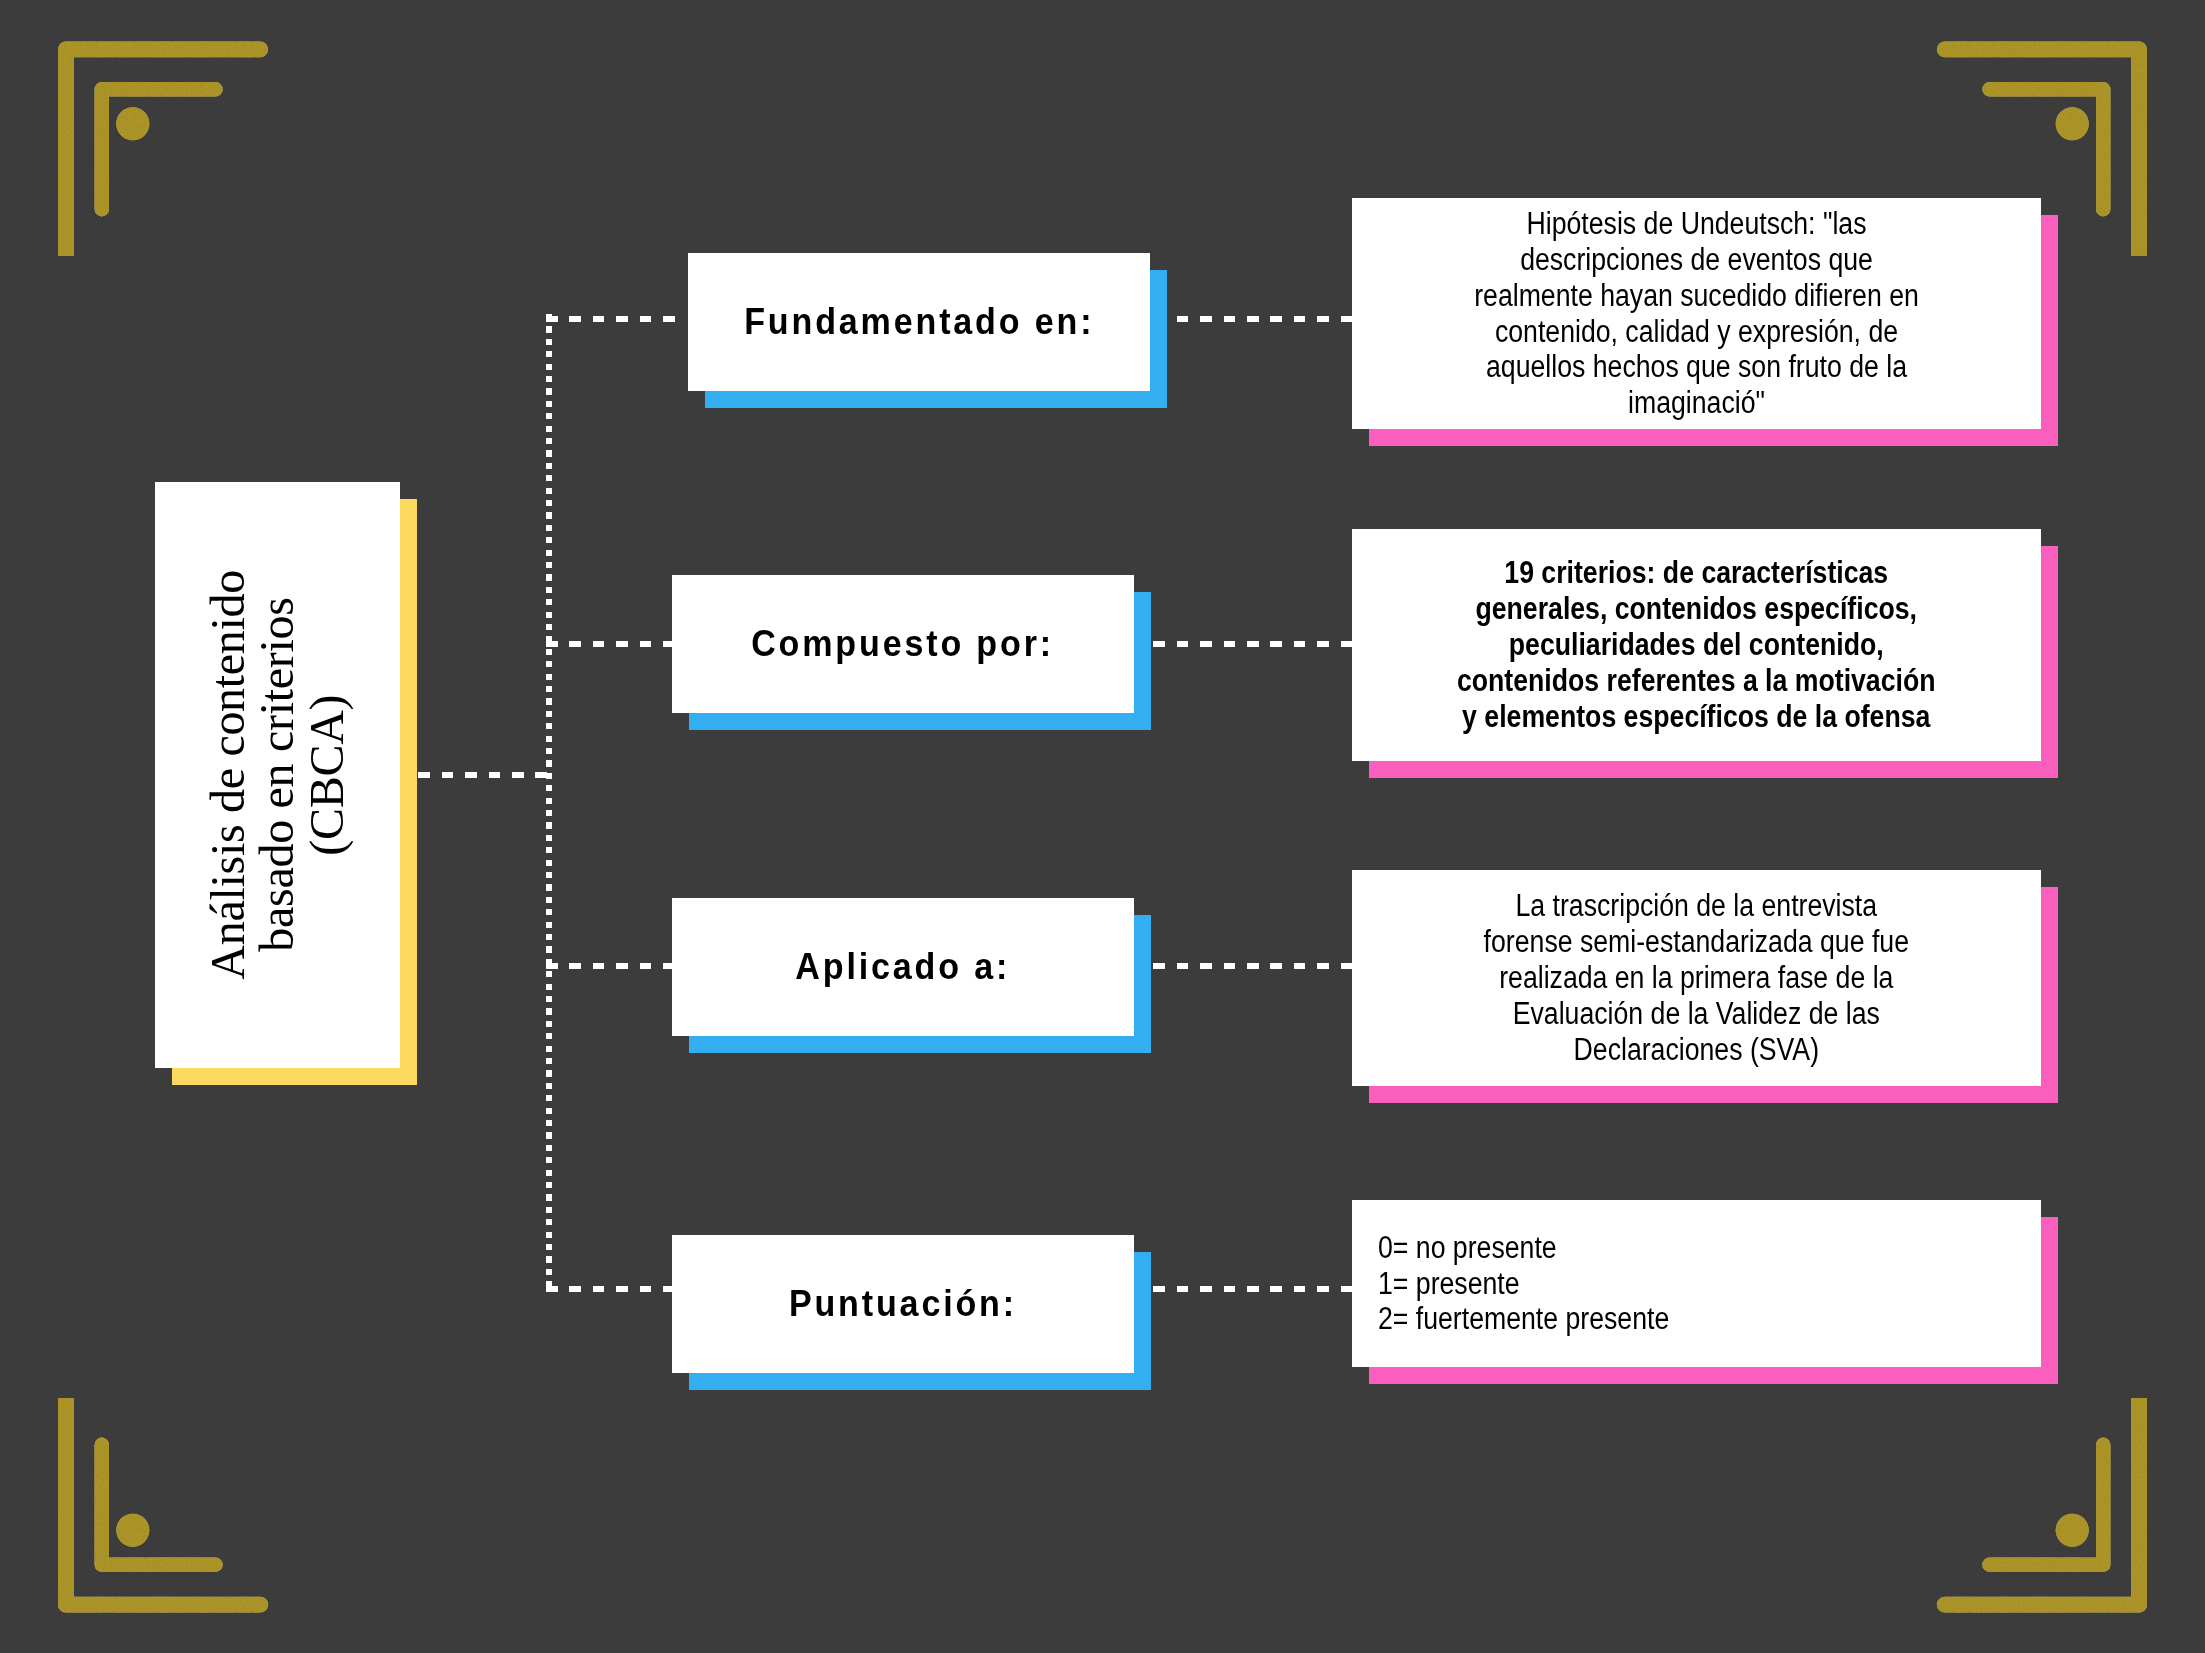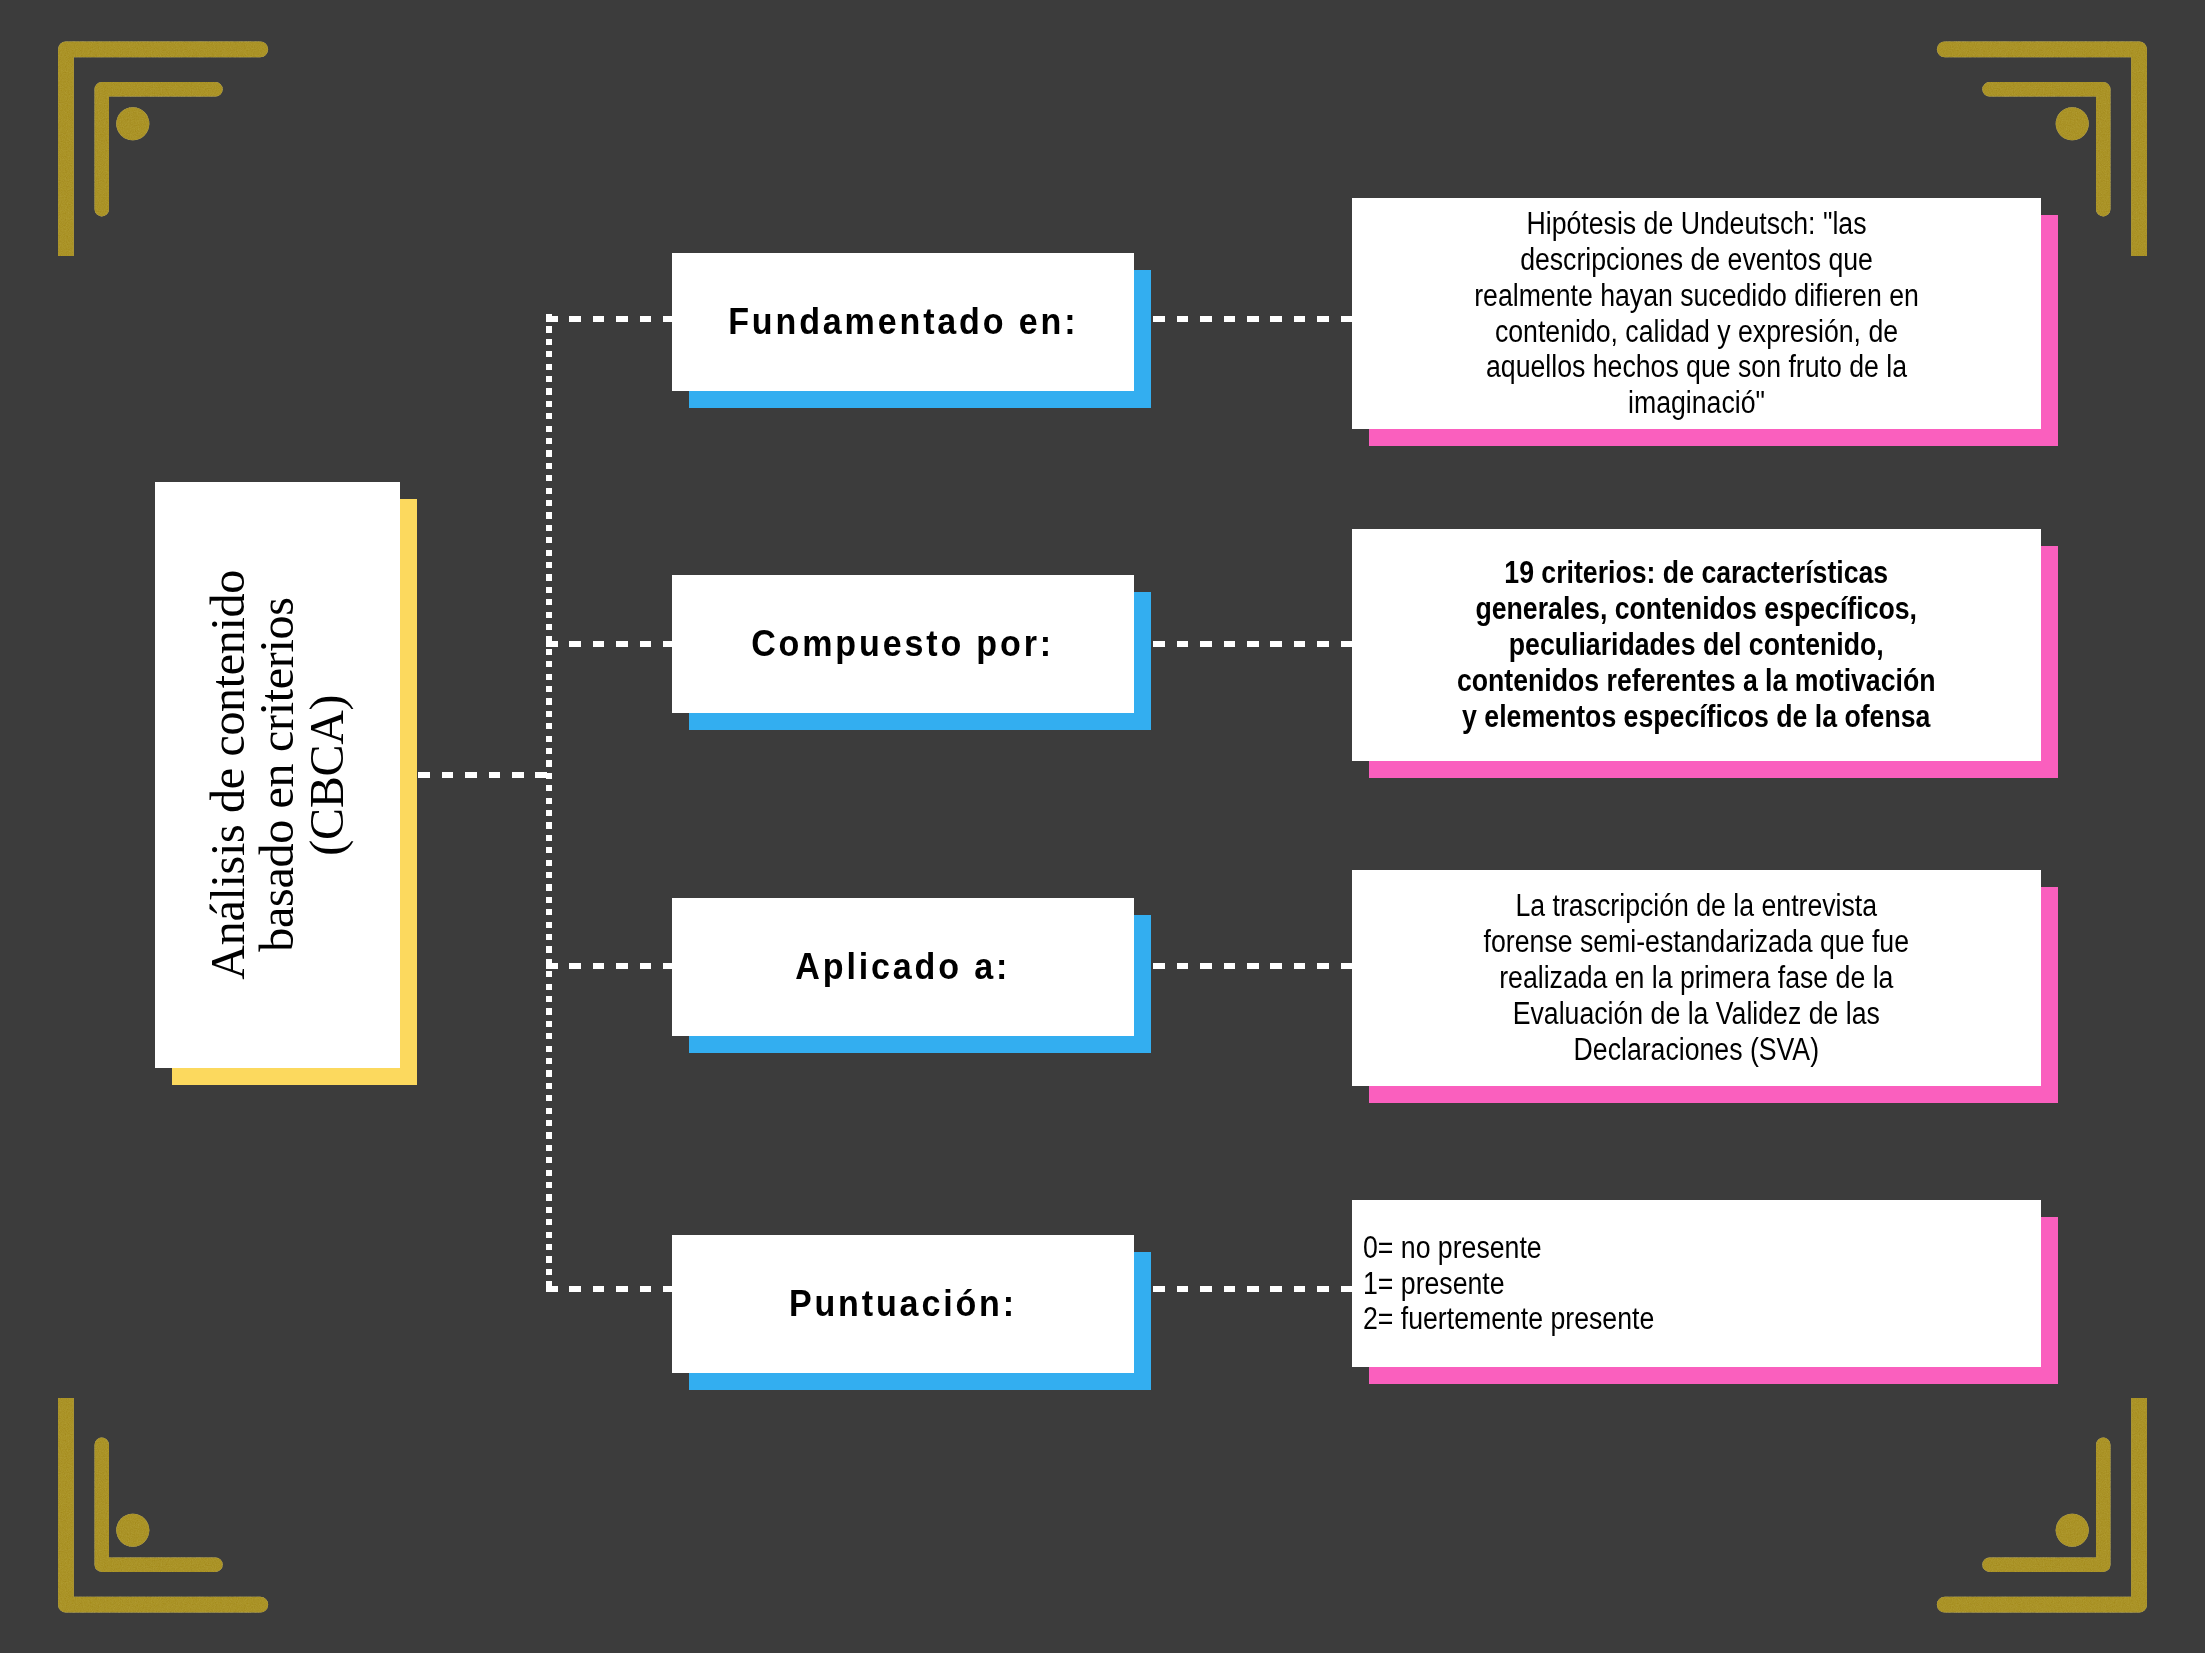--- a/index.html
+++ b/index.html
@@ -113,30 +113,30 @@
     line-height: 1.16;
     color: #000000;
     text-align: center;
     white-space: pre-line;
     transform: scaleX(0.86);
     transform-origin: center center;
   }
   .content-text.left { text-align: left; transform-origin: left center; }
 
   
-  #label-0   { top: 253px; }
+  #label-0   { top: 253px; margin-left: 16px; }
   #label-1   { top: 575px; }
   #label-2   { top: 898px; }
   #label-3   { top: 1215px; margin-top: 20px; }
 
   #content-0 { top: 198px; height: 231px; }
   #content-1 { top: 529px; height: 232px; font-weight: bold; }
   #content-2 { top: 870px; height: 216px; }
   #content-3 { top: 1200px; height: 167px; }
-  #content-3 .panel { justify-content: flex-start; padding-left: 11px; }
+  #content-3 .panel { justify-content: flex-start; padding-left: 26px; }
 </style>
 </head>
 <body>
 
 <div id="canvas">
 
   <div class="corner corner-tl">
     <svg viewBox="0 0 360 360" xmlns="http://www.w3.org/2000/svg">
       <defs>
         <filter id="glit" x="-20%" y="-20%" width="140%" height="140%">

